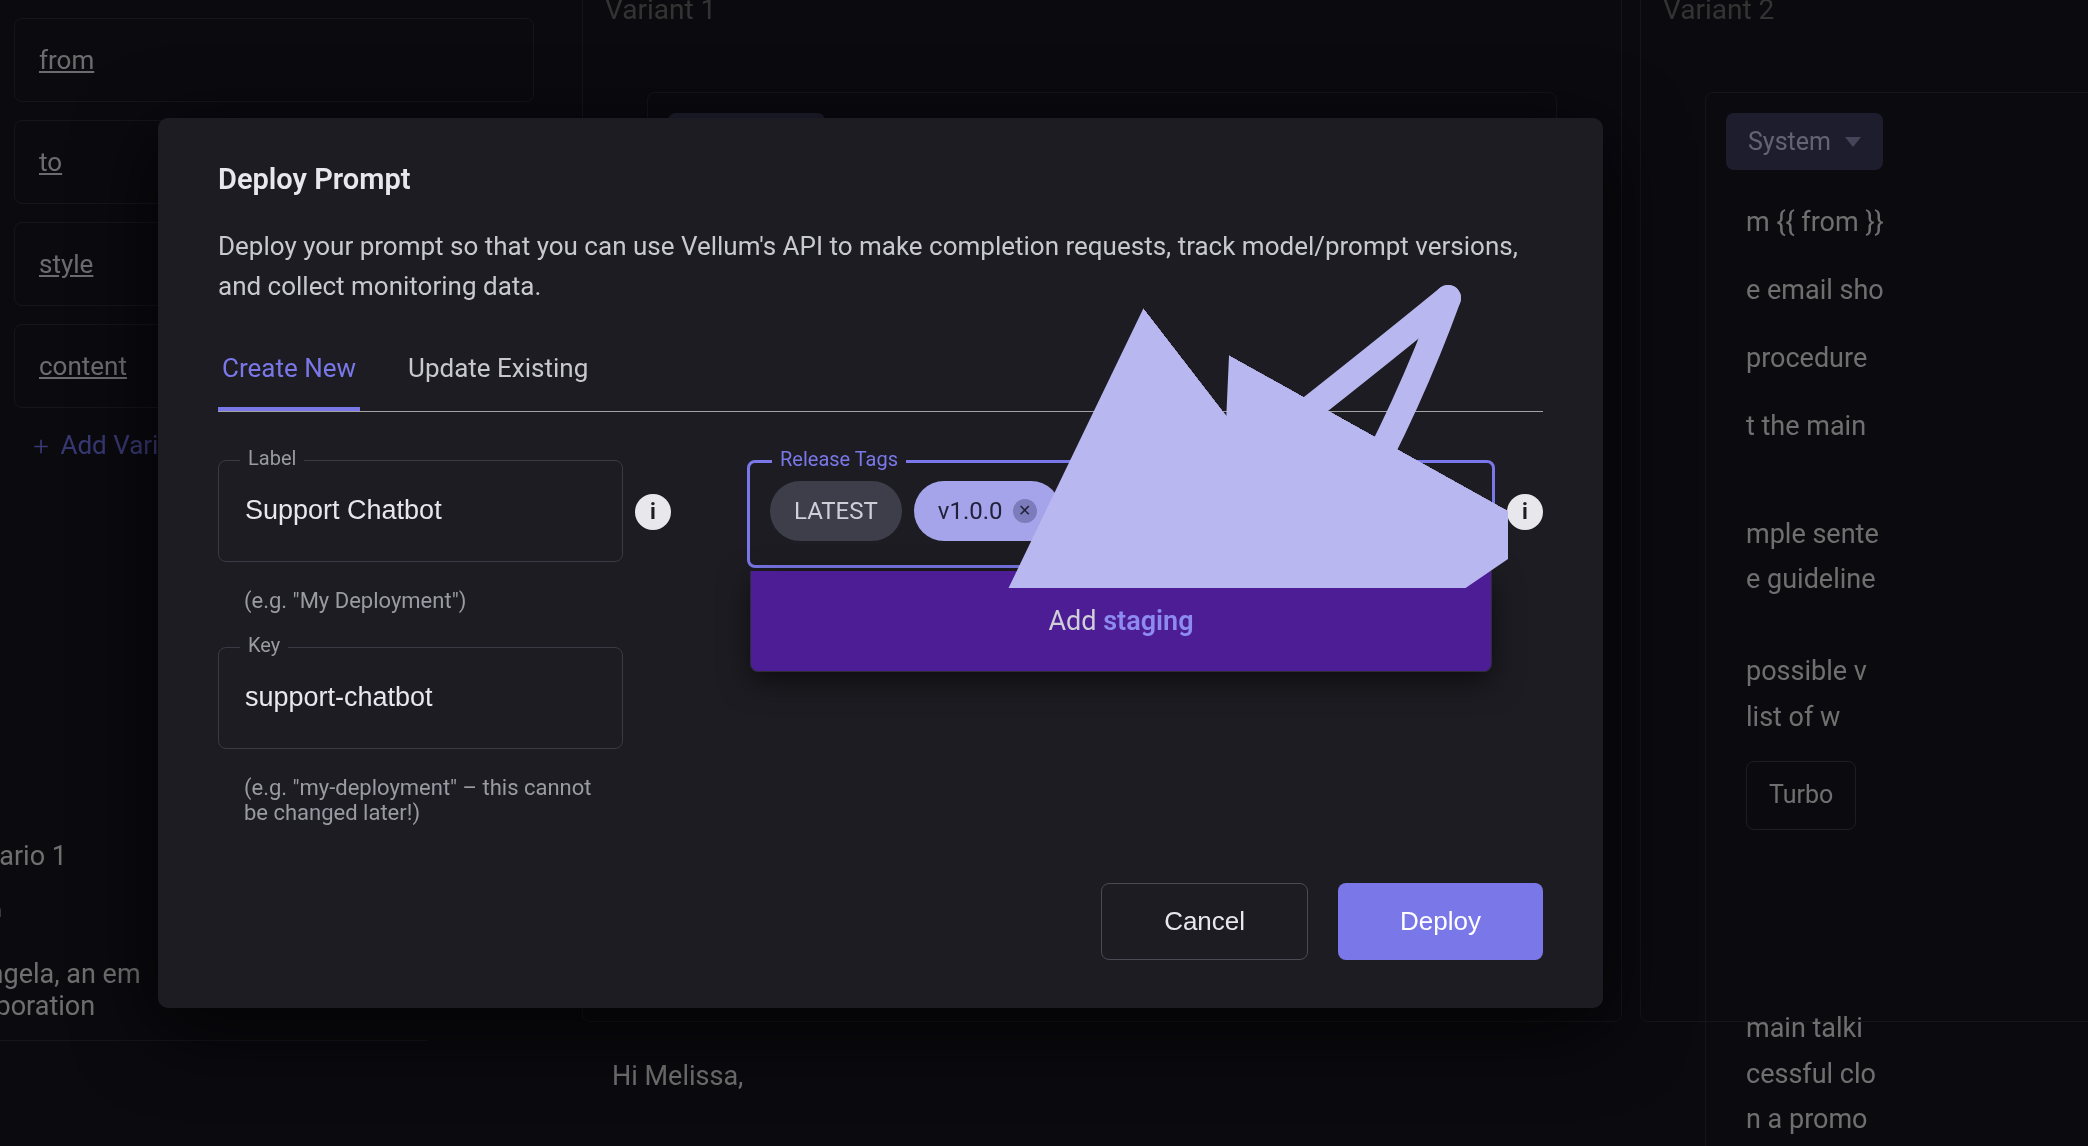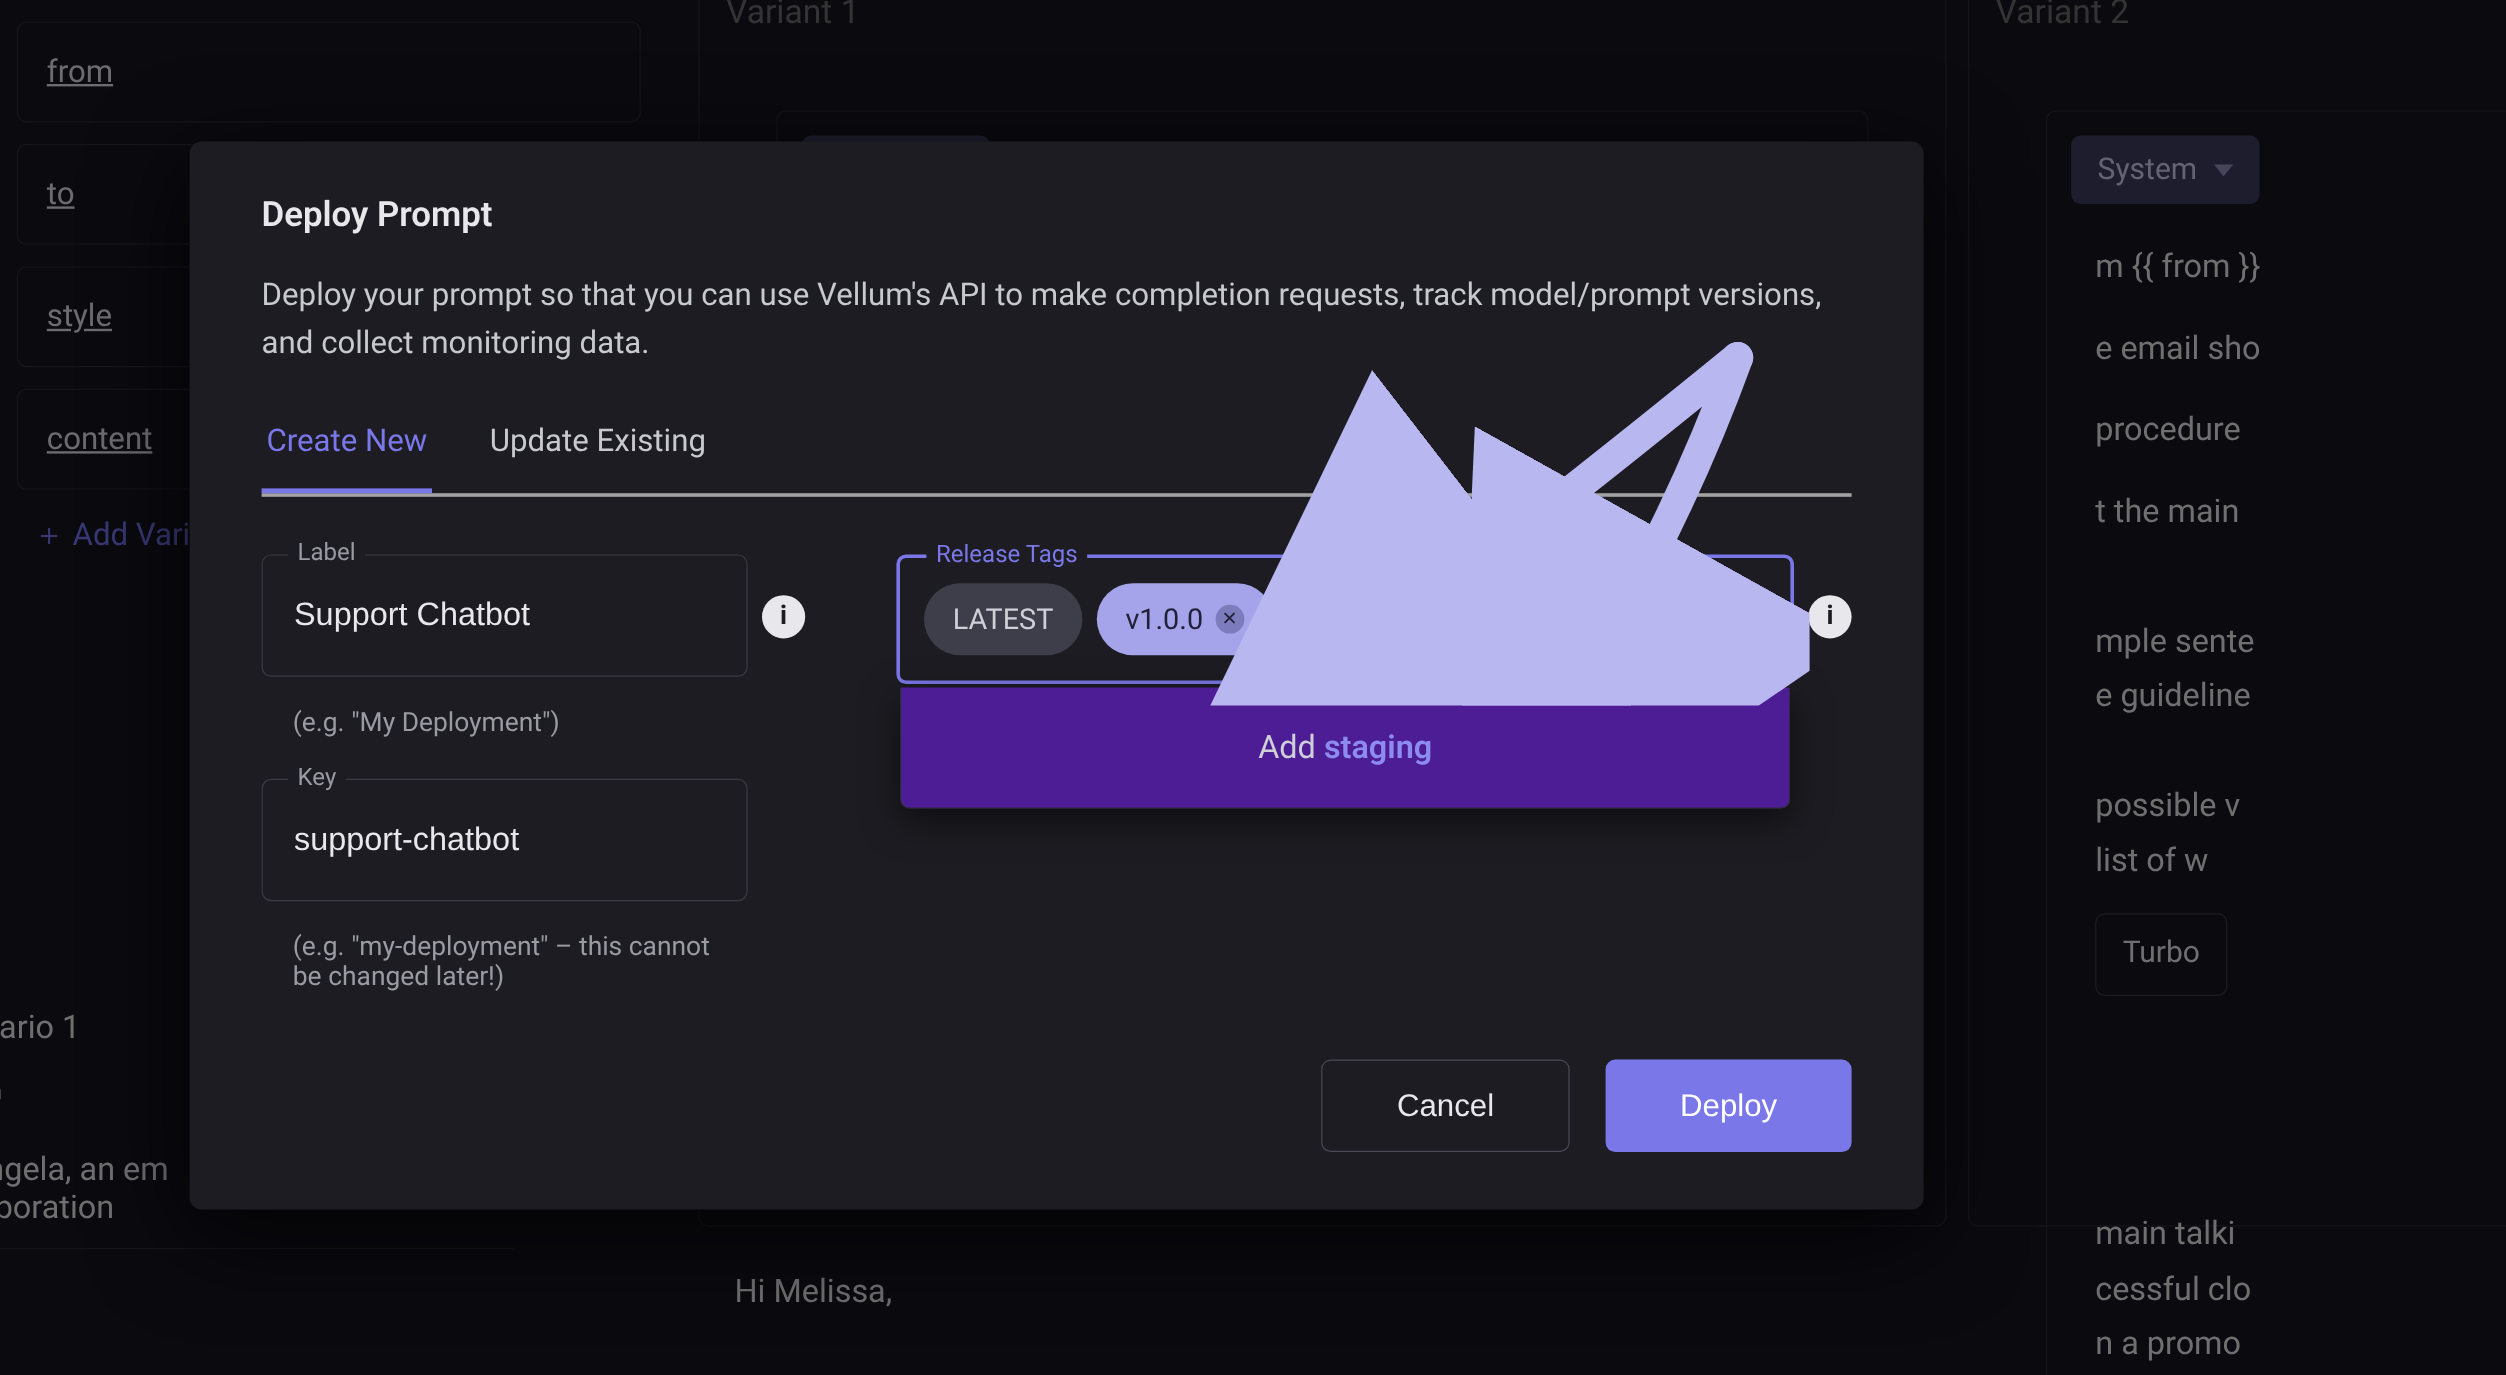--- a/index.html
+++ b/index.html
@@ -28,36 +28,36 @@
   .variant2-text { padding: 30px 20px; font-size: 27px; color: #ddd; line-height: 1.7; }
   .turbo-chip { display: inline-block; border: 1px solid #3a3a46; padding: 12px 22px; border-radius: 8px; font-size: 25px; margin-top: 20px; }
   .hi-text { position: absolute; left: 612px; top: 1060px; font-size: 27px; color: #ddd; }
 
   
   .modal-backdrop { position: absolute; inset: 0; }
   .modal { position: absolute; left: 158px; top: 118px; width: 1445px; height: 890px; background: #1c1c22; border-radius: 10px; padding: 44px 60px 50px 60px; box-shadow: 0 20px 80px rgba(0,0,0,0.7); }
   .modal-title { font-size: 29px; font-weight: 600; color: #e8e8ec; margin-bottom: 30px; }
   .modal-desc { font-size: 26px; color: #c8c8cf; line-height: 1.55; margin-bottom: 36px; max-width: 1680px; }
 
-  .tabs { display: flex; gap: 44px; border-bottom: 3px solid #a3a3a3; margin-bottom: 48px; }
+  .tabs { display: flex; gap: 44px; border-bottom: 1px solid #a3a3a3; margin-bottom: 48px; }
   .tab { padding: 10px 4px 24px 4px; font-size: 26px; color: #c8c8cf; cursor: pointer; border-bottom: 4px solid transparent; }
   .tab.active { color: #7a78e8; border-bottom-color: #7a78e8; }
 
   .form-row { display: flex; gap: 12px; align-items: flex-start; }
   .left-col { width: 810px; }
   .right-col { margin-left: 64px; width: 748px; position: relative; }
 
   .field-wrap { position: relative; margin-bottom: 12px; }
   .float-label { position: absolute; top: -14px; left: 22px; background: #1c1c22; padding: 0 8px; font-size: 20px; color: #9a9aa3; }
   .text-input { width: 100%; height: 102px; background: transparent; border: 1px solid #3a3a46; border-radius: 8px; padding: 0 26px; font-size: 27px; color: #e8e8ec; outline: none; }
   .hint { font-size: 22px; color: #9a9aa3; padding: 14px 26px 34px 26px; }
 
   .info-icon { width: 36px; height: 36px; border-radius: 50%; background: #e8e8ec; color: #1c1c22; display: flex; align-items: center; justify-content: center; font-size: 22px; font-weight: 700; margin-top: 34px; flex-shrink: 0; }
 
-  .tags-box { border: 3px solid #7a78e8; border-radius: 8px; padding: 24px 60px 24px 20px; display: flex; align-items: center; gap: 12px; position: relative; height: 108px; }
+  .tags-box { border: 3px solid #7a78e8; border-radius: 8px; padding: 24px 60px 24px 20px; display: flex; align-items: flex-end; gap: 12px; position: relative; height: 108px; }
   .tags-float-label { position: absolute; top: -16px; left: 22px; background: #1c1c22; padding: 0 8px; font-size: 20px; color: #7a78e8; }
   .tag-chip { display: inline-flex; align-items: center; gap: 10px; padding: 16px 24px; border-radius: 999px; font-size: 24px; }
   .tag-latest { background: #3e3e4a; color: #cfcfd8; }
   .tag-v1 { background: #a5a4ea; color: #22213a; }
   .tag-remove { width: 24px; height: 24px; border-radius: 50%; background: rgba(50,48,100,0.35); display: flex; align-items: center; justify-content: center; font-size: 16px; cursor: pointer; }
   .tag-input { flex: 1; background: transparent; border: none; outline: none; font-size: 27px; color: #e8e8ec; padding-left: 12px; }
   .tag-cursor { position: absolute; left: 464px; top: 36px; font-size: 30px; color: #ccc; pointer-events: none; }
   .tags-clear { position: absolute; right: 74px; top: 38px; font-size: 26px; color: #cfcfd8; cursor: pointer; }
   .tags-caret { position: absolute; right: 30px; top: 46px; width: 0; height: 0; border-left: 10px solid transparent; border-right: 10px solid transparent; border-bottom: 12px solid #cfcfd8; cursor: pointer; }
 

